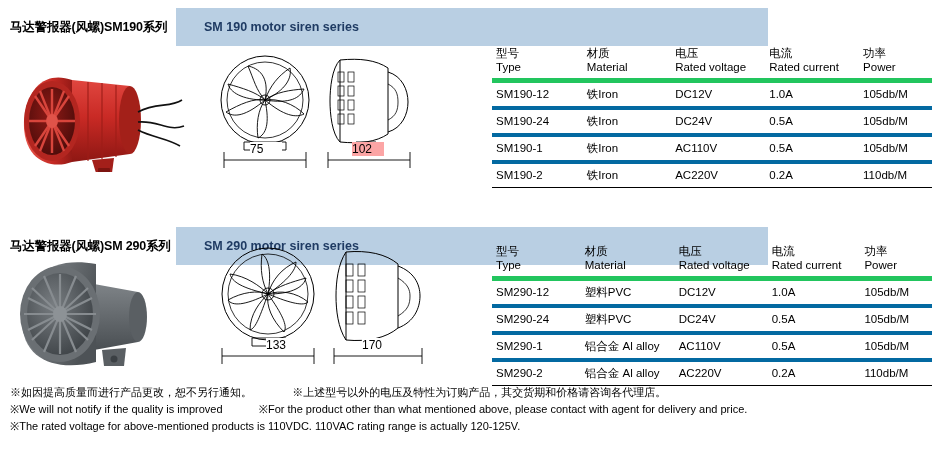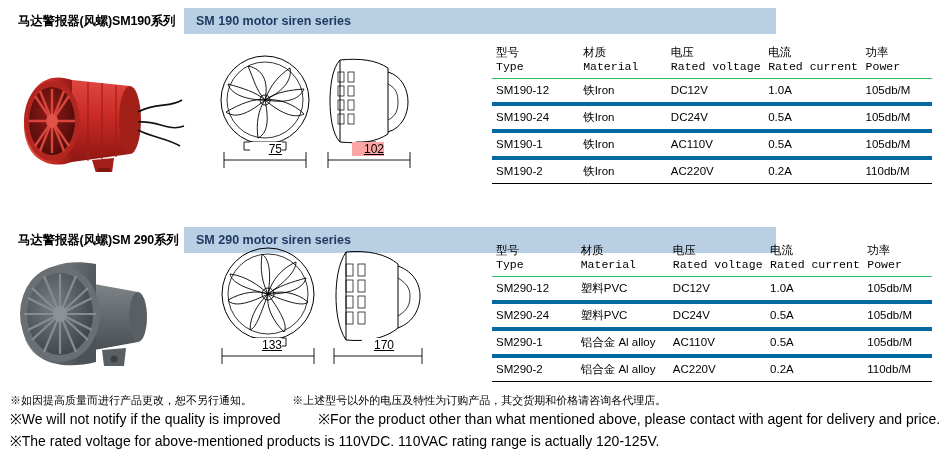--- a/index.html
+++ b/index.html
@@ -17,22 +17,22 @@
   }
   .page {
     position: relative;
     width: 940px;
     height: 473px;
   }
 
   
   .section-header {
     position: absolute;
-    left: 16px;
-    height: 26px;
+    left: 8px;
+    height: 38px;
     display: flex;
     align-items: stretch;
   }
   .hdr-cn {
     width: 168px;
     background: #ffffff;
     color: #000000;
     font-size: 12.5px;
     font-weight: bold;
     display: flex;
@@ -42,39 +42,38 @@
     letter-spacing: -0.2px;
   }
   .hdr-en {
     width: 592px;
     background: #b9cfe3;
     color: #1f3b63;
     font-size: 12.5px;
     font-weight: bold;
     display: flex;
     align-items: center;
-    padding-left: 12px;
+    padding-left: 28px;
     box-sizing: border-box;
   }
 
   
   .photo-box {
     position: absolute;
   }
 
   
   .drawing {
     position: absolute;
   }
   .dim-label {
     position: absolute;
     font-size: 12px;
-    text-align: right;
+    text-align: left;
     color: #000;
-    text-decoration: underline;
   }
 
   
   .spec-table {
     position: absolute;
     border-collapse: collapse;
     font-size: 11.5px;
     width: 440px;
   }
   .spec-table td {
@@ -82,54 +81,53 @@
     border-bottom: 4px solid #0369a1;
     vertical-align: middle;
     white-space: nowrap;
   }
   .spec-table .col0 { width: 92px; }
   .spec-table .col1 { width: 92px; }
   .spec-table .col2 { width: 92px; }
   .spec-table .col3 { width: 92px; }
   .spec-table .col4 { width: 72px; }
   .spec-table thead td {
-    border-bottom: 1px solid #22c55e;
+    border-bottom: 5px solid #22c55e;
     padding-bottom: 3px;
     line-height: 1.25;
-    font-family: Liberation Mono, monospace;
   }
   .hdr-two-line span {
     display: block;
   }
   .spec-table tbody tr:last-child td {
     border-bottom: 1px solid #000000;
     margin-left: 32px;
   }
 
   
   .notes {
     position: absolute;
     left: 10px;
-    top: 392px;
+    top: 384px;
     width: 925px;
     font-size: 11px;
     line-height: 1.55;
   }
   .note-row {
     display: block;
     white-space: nowrap;
   }
   .note-left {
     display: inline-block;
   }
   .note-right {
     display: inline-block;
   }
   .note-en {
-    font-size: 14px;
+    font-size: 11px;
   }
   .gap-a { width: 34px; display: inline-block; }
   .gap-b { width: 30px; display: inline-block; }
 </style>
 </head>
 <body>
 
 <div class="page">
 
   <div class="section-header" style="top:8px;">
@@ -375,21 +373,21 @@
         <rect x="148" y="74" width="7" height="12"></rect>
       </g>
       <path d="M188 28 C204 34 210 46 210 58 C210 70 204 84 188 90" fill="none" stroke="#000" stroke-width="1"></path>
       <path d="M188 40 C198 46 200 52 200 58 C200 66 198 72 188 78" fill="none" stroke="#000" stroke-width="0.8"></path>
       <path d="M154 102 L176 102 L176 108 L154 108 Z" fill="none" stroke="#000" stroke-width="0.9"></path>
 
       <line x1="124" y1="118" x2="212" y2="118" stroke="#000" stroke-width="0.9"></line>
       <line x1="124" y1="110" x2="124" y2="126" stroke="#000" stroke-width="0.9"></line>
       <line x1="212" y1="110" x2="212" y2="126" stroke="#000" stroke-width="0.9"></line>
     </svg>
-    <div class="dim-label" style="left:40px; top:100px; width:32px; background:#fff;">133</div>
+    <div class="dim-label" style="left:56px; top:100px; width:32px; background:#fff;">133</div>
     <div class="dim-label" style="left:152px; top:100px; width:32px; background:#fff;">170</div>
   </div>
 
   <table class="spec-table" style="left:492px; top:240px;">
     <thead>
       <tr>
         <td class="col0 hdr-two-line">
           <span>型号</span>
           <span>Type</span>
         </td>

